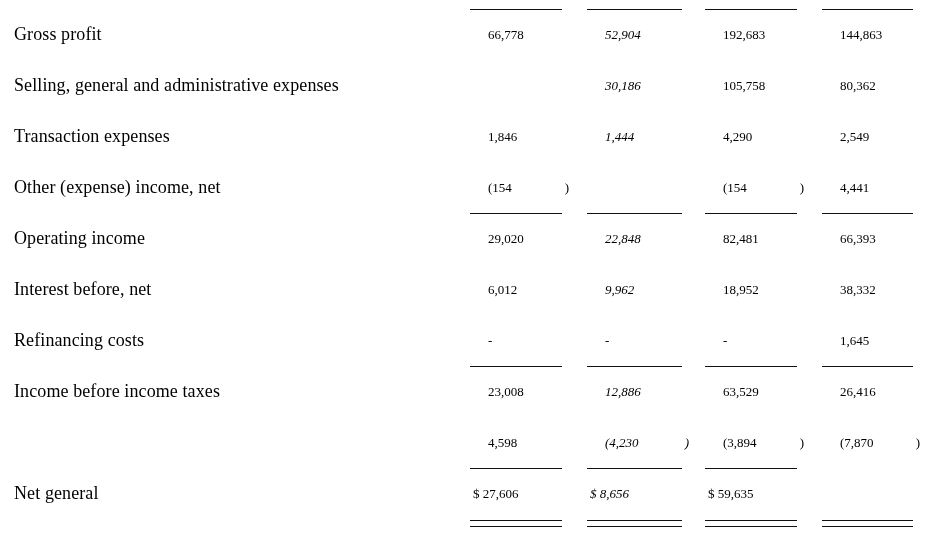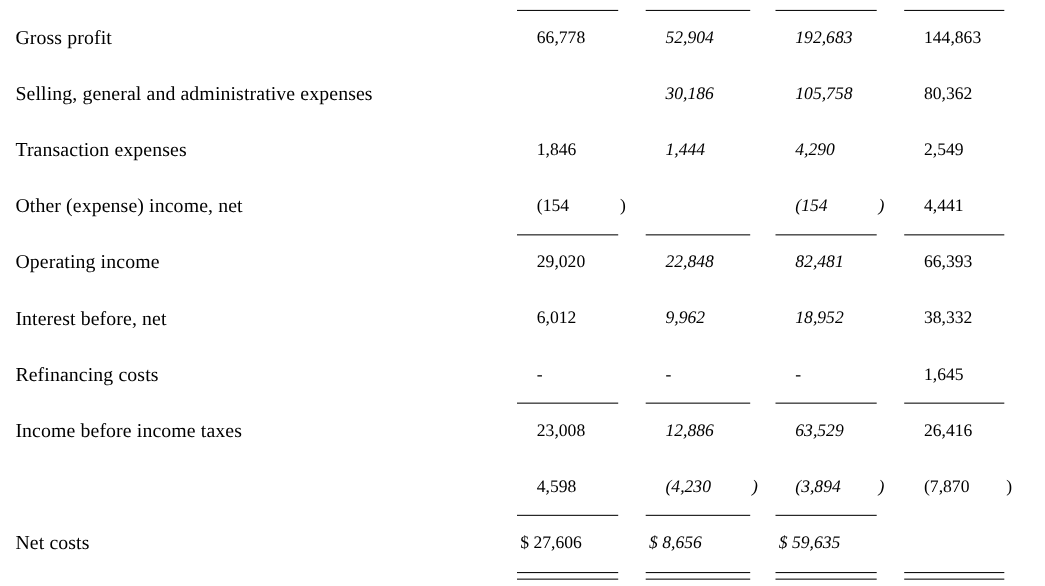--- a/index.html
+++ b/index.html
@@ -29,26 +29,26 @@
     letter-spacing: 0.1px;
     white-space: nowrap;
   }
   .val {
     box-sizing: border-box;
     height: 100%;
     display: flex;
     align-items: center;
     justify-content: space-between;
     padding-left: 18px;
-    font-size: 16px;
+    font-size: 13px;
     white-space: nowrap;
   }
   .c1 { grid-column: 2; }
   .c2 { grid-column: 4; font-style: italic; }
-  .c3 { grid-column: 6; font-style: italic; }
+  .c3 { grid-column: 6; }
   .c4 { grid-column: 8; }
   .rule .val { border-top: 1.8px solid #111111; }
   .val.dollar { padding-left: 3px; }
   .cp { margin-right: -7px; }
   .drow {
     display: grid;
     grid-template-columns: 456px 92px 25px 95px 23px 92px 25px 91px;
     height: 8px;
     margin-top: 1px;
   }
@@ -229,21 +229,21 @@
         <span class="num">(3,894</span>
         <span class="cp">)</span>
       </div>
     <div class="val c4">
         <span class="num">(7,870</span>
         <span class="cp">)</span>
       </div>
   </div>
 
   <div class="row rule">
-    <div class="lbl">Net costs</div>
+    <div class="lbl">Net general</div>
     <div class="val dollar c1">
         <span class="num">$ 27,606</span>
         <span class="cp"></span>
       </div>
     <div class="val dollar c2">
         <span class="num">$ 8,656</span>
         <span class="cp"></span>
       </div>
     <div class="val dollar c3">
         <span class="num">$ 59,635</span>

